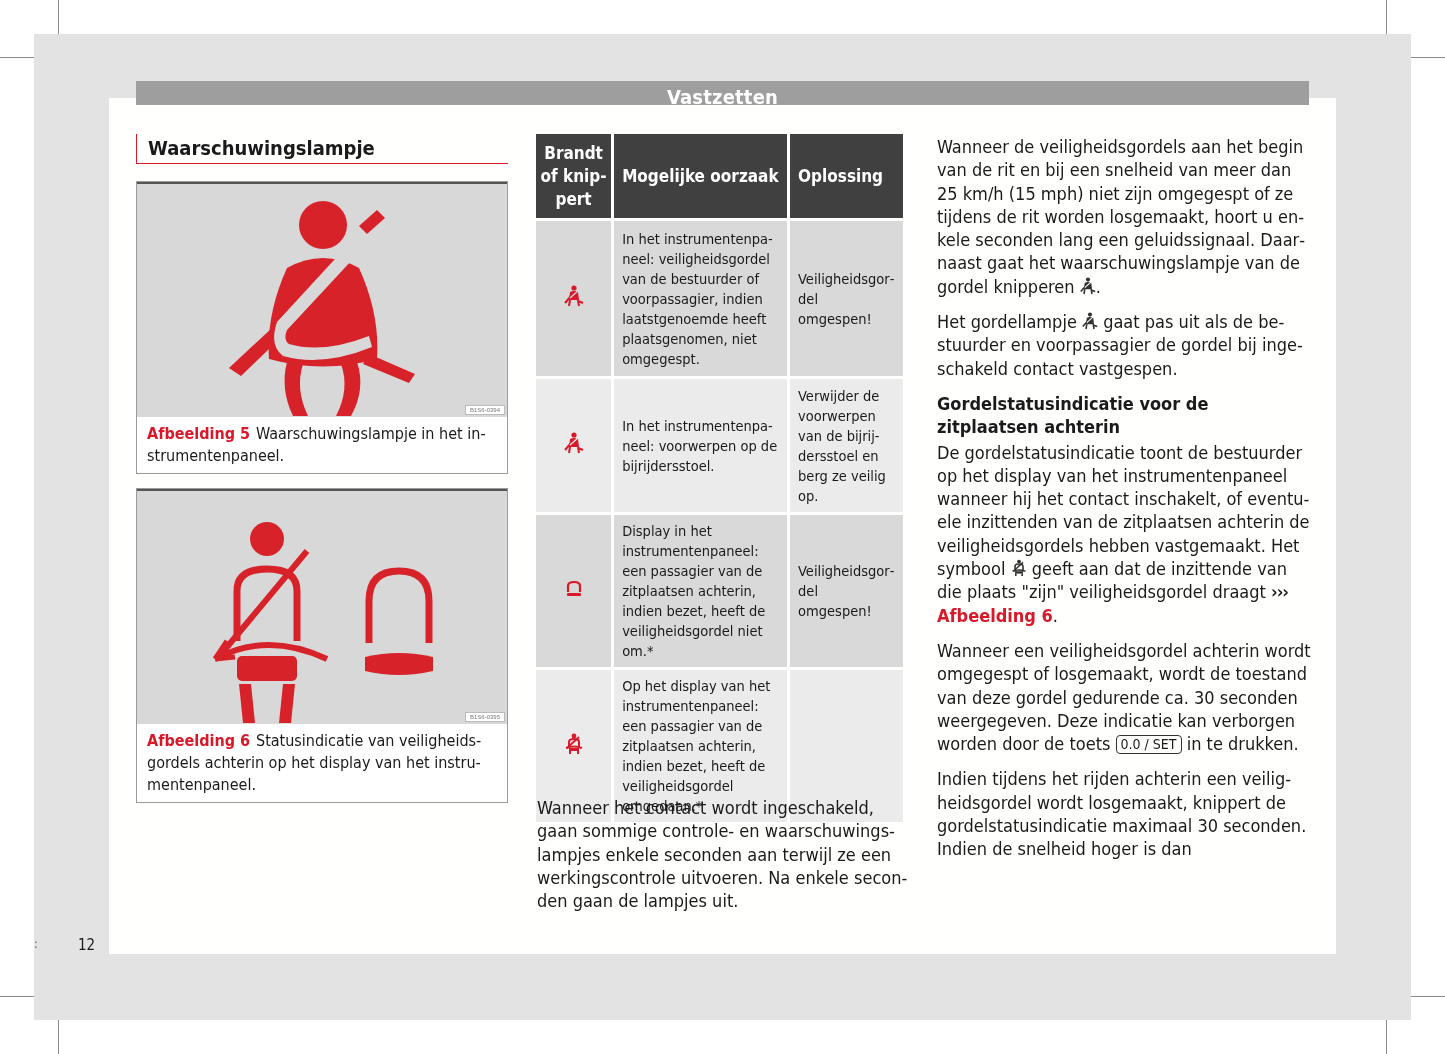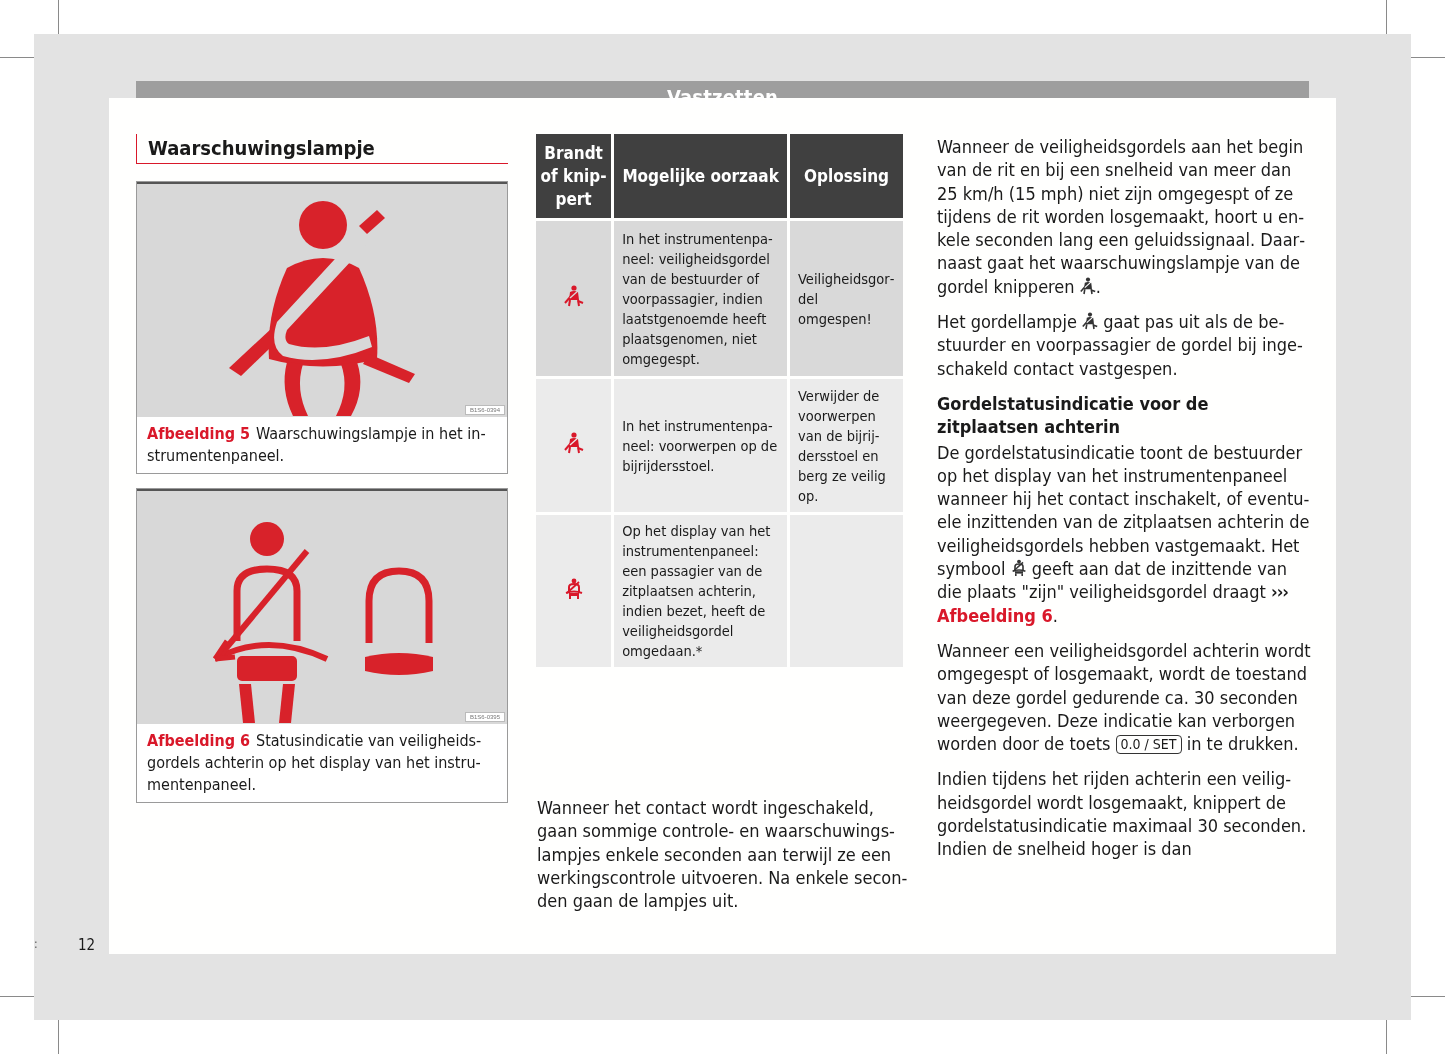--- a/index.html
+++ b/index.html
@@ -3,32 +3,32 @@
 <meta charset="utf-8">
 <style>
   * { box-sizing: border-box; margin: 0; padding: 0; }
   html, body { width: 1445px; height: 1054px; background: #ffffff; overflow: hidden; }
   body { position: relative; font-family: "DejaVu Sans Condensed", "Liberation Sans", sans-serif; color: #1a1a1a; }
 
   .crop { position: absolute; background: #8a8a8a; }
   .bleed { position: absolute; left: 34px; top: 34px; width: 1377px; height: 986px; background: #e3e3e3; }
   .page { position: absolute; left: 109px; top: 98px; width: 1227px; height: 856px; background: #fffffe; }
 
-  .chapter-bar { position: absolute; left: 136px; top: 81px; width: 1173px; height: 17px; background: #9e9e9e; color: #fff; font-weight: bold; font-size: 20px; text-align: center; line-height: 33px; letter-spacing: 0.2px; }
+  .chapter-bar { position: absolute; left: 136px; top: 81px; width: 1173px; height: 24px; background: #9e9e9e; color: #fff; font-weight: bold; font-size: 20px; text-align: center; line-height: 33px; letter-spacing: 0.2px; }
 
   .section-title { position: absolute; left: 136px; top: 134px; width: 372px; height: 30px; border-left: 1px solid #d9182a; border-bottom: 1px solid #d9182a; padding-left: 11px; font-weight: bold; font-size: 20px; line-height: 28px; }
 
   .figure { position: absolute; left: 136px; width: 372px; border: 1px solid #9a9a9a; background: #fff; }
   .fig-image { position: relative; background: #d8d8d8; border-top: 2px solid #555; width: 100%; }
   .fig-code { position: absolute; right: 2px; bottom: 2px; background: #fff; border: 1px solid #bbb; font-size: 6px; color: #777; padding: 1px 4px; font-family: "Liberation Sans", sans-serif; }
   .fig-caption { padding: 6px 10px 6px 10px; font-size: 16px; line-height: 22px; }
   .fig-label { color: #d9182a; font-weight: bold; margin-right: 6px; }
 
   .tbl { position: absolute; left: 536px; top: 134px; width: 373px; border-collapse: separate; border-spacing: 3px; margin-left: -3px; margin-top: -3px; }
-  .tbl th { background: #404040; color: #fff; font-weight: bold; font-size: 17px; line-height: 23px; text-align: center; padding: 0 8px; vertical-align: middle; height: 84px; }
+  .tbl th { background: #404040; color: #fff; font-weight: bold; font-size: 17px; line-height: 23px; text-align: left; padding: 0 8px; vertical-align: middle; height: 84px; }
   .tbl th.c1 { text-align: center; padding: 0 4px; }
   .tbl td { font-size: 14.5px; line-height: 20px; padding: 6px 8px; vertical-align: middle; color: #1a1a1a; }
   .tbl tr.dark td { background: #d9d9d9; }
   .tbl tr.light td { background: #ebebeb; }
   .tbl td.icon-cell { text-align: center; width: 76px; }
   .c2 { width: 175px; }
   .c3 { width: 113px; margin-top: 7px; }
 
   .body-text { position: absolute; font-size: 18px; line-height: 23.3px; color: #1a1a1a; }
   .body-text p { margin-bottom: 12px; }
@@ -130,20 +130,30 @@
           <path d="M6 7 Q10 5 14 7 L15 15 L5 15 Z" fill="#d9182a"></path>
           <path d="M1 18 L7 11" stroke="#d9182a" stroke-width="2"></path>
           <path d="M14 16 L19 18" stroke="#d9182a" stroke-width="2"></path>
           <path d="M6 15 L5 21 M14 15 L15 21" stroke="#d9182a" stroke-width="2"></path>
           <path d="M6 13 L15 5" stroke="#ebebeb" stroke-width="1.4"></path>
         </svg>
       </td>
       <td>In het instrumentenpa­neel: voorwerpen op de bijrijdersstoel.</td>
       <td>Verwijder de voorwerpen van de bijrij­dersstoel en berg ze veilig op.</td>
     </tr>
+    <tr class="dark" style="height:133px;">
+      <td class="icon-cell">
+        <svg width="20" height="18" viewBox="0 0 20 18">
+          <path d="M4 12 L4 6 Q4 2 10 2 Q16 2 16 6 L16 12" fill="none" stroke="#d9182a" stroke-width="2.2"></path>
+          <rect x="3" y="13" width="14" height="3" rx="1" fill="#d9182a"></rect>
+        </svg>
+      </td>
+      <td>Display in het instrumen­tenpaneel: een passa­gier van de zitplaatsen achterin, indien bezet, heeft de veiligheidsgor­del niet om.*</td>
+      <td>Veiligheidsgor­del omgespen!</td>
+    </tr>
     <tr class="light" style="height:133px;">
       <td class="icon-cell">
         <svg width="20" height="22" viewBox="0 0 20 22">
           <circle cx="10" cy="3" r="2.4" fill="#d9182a"></circle>
           <path d="M5 15 L5 9 Q5 6 10 6 Q15 6 15 9 L15 15" fill="none" stroke="#d9182a" stroke-width="2"></path>
           <path d="M2 15 Q10 12 18 15" stroke="#d9182a" stroke-width="2" fill="none"></path>
           <path d="M3 15 L15 4" stroke="#d9182a" stroke-width="1.8"></path>
           <rect x="5" y="15" width="10" height="3" fill="#d9182a"></rect>
           <path d="M6 18 L6 21 M14 18 L14 21" stroke="#d9182a" stroke-width="2"></path>
         </svg>

